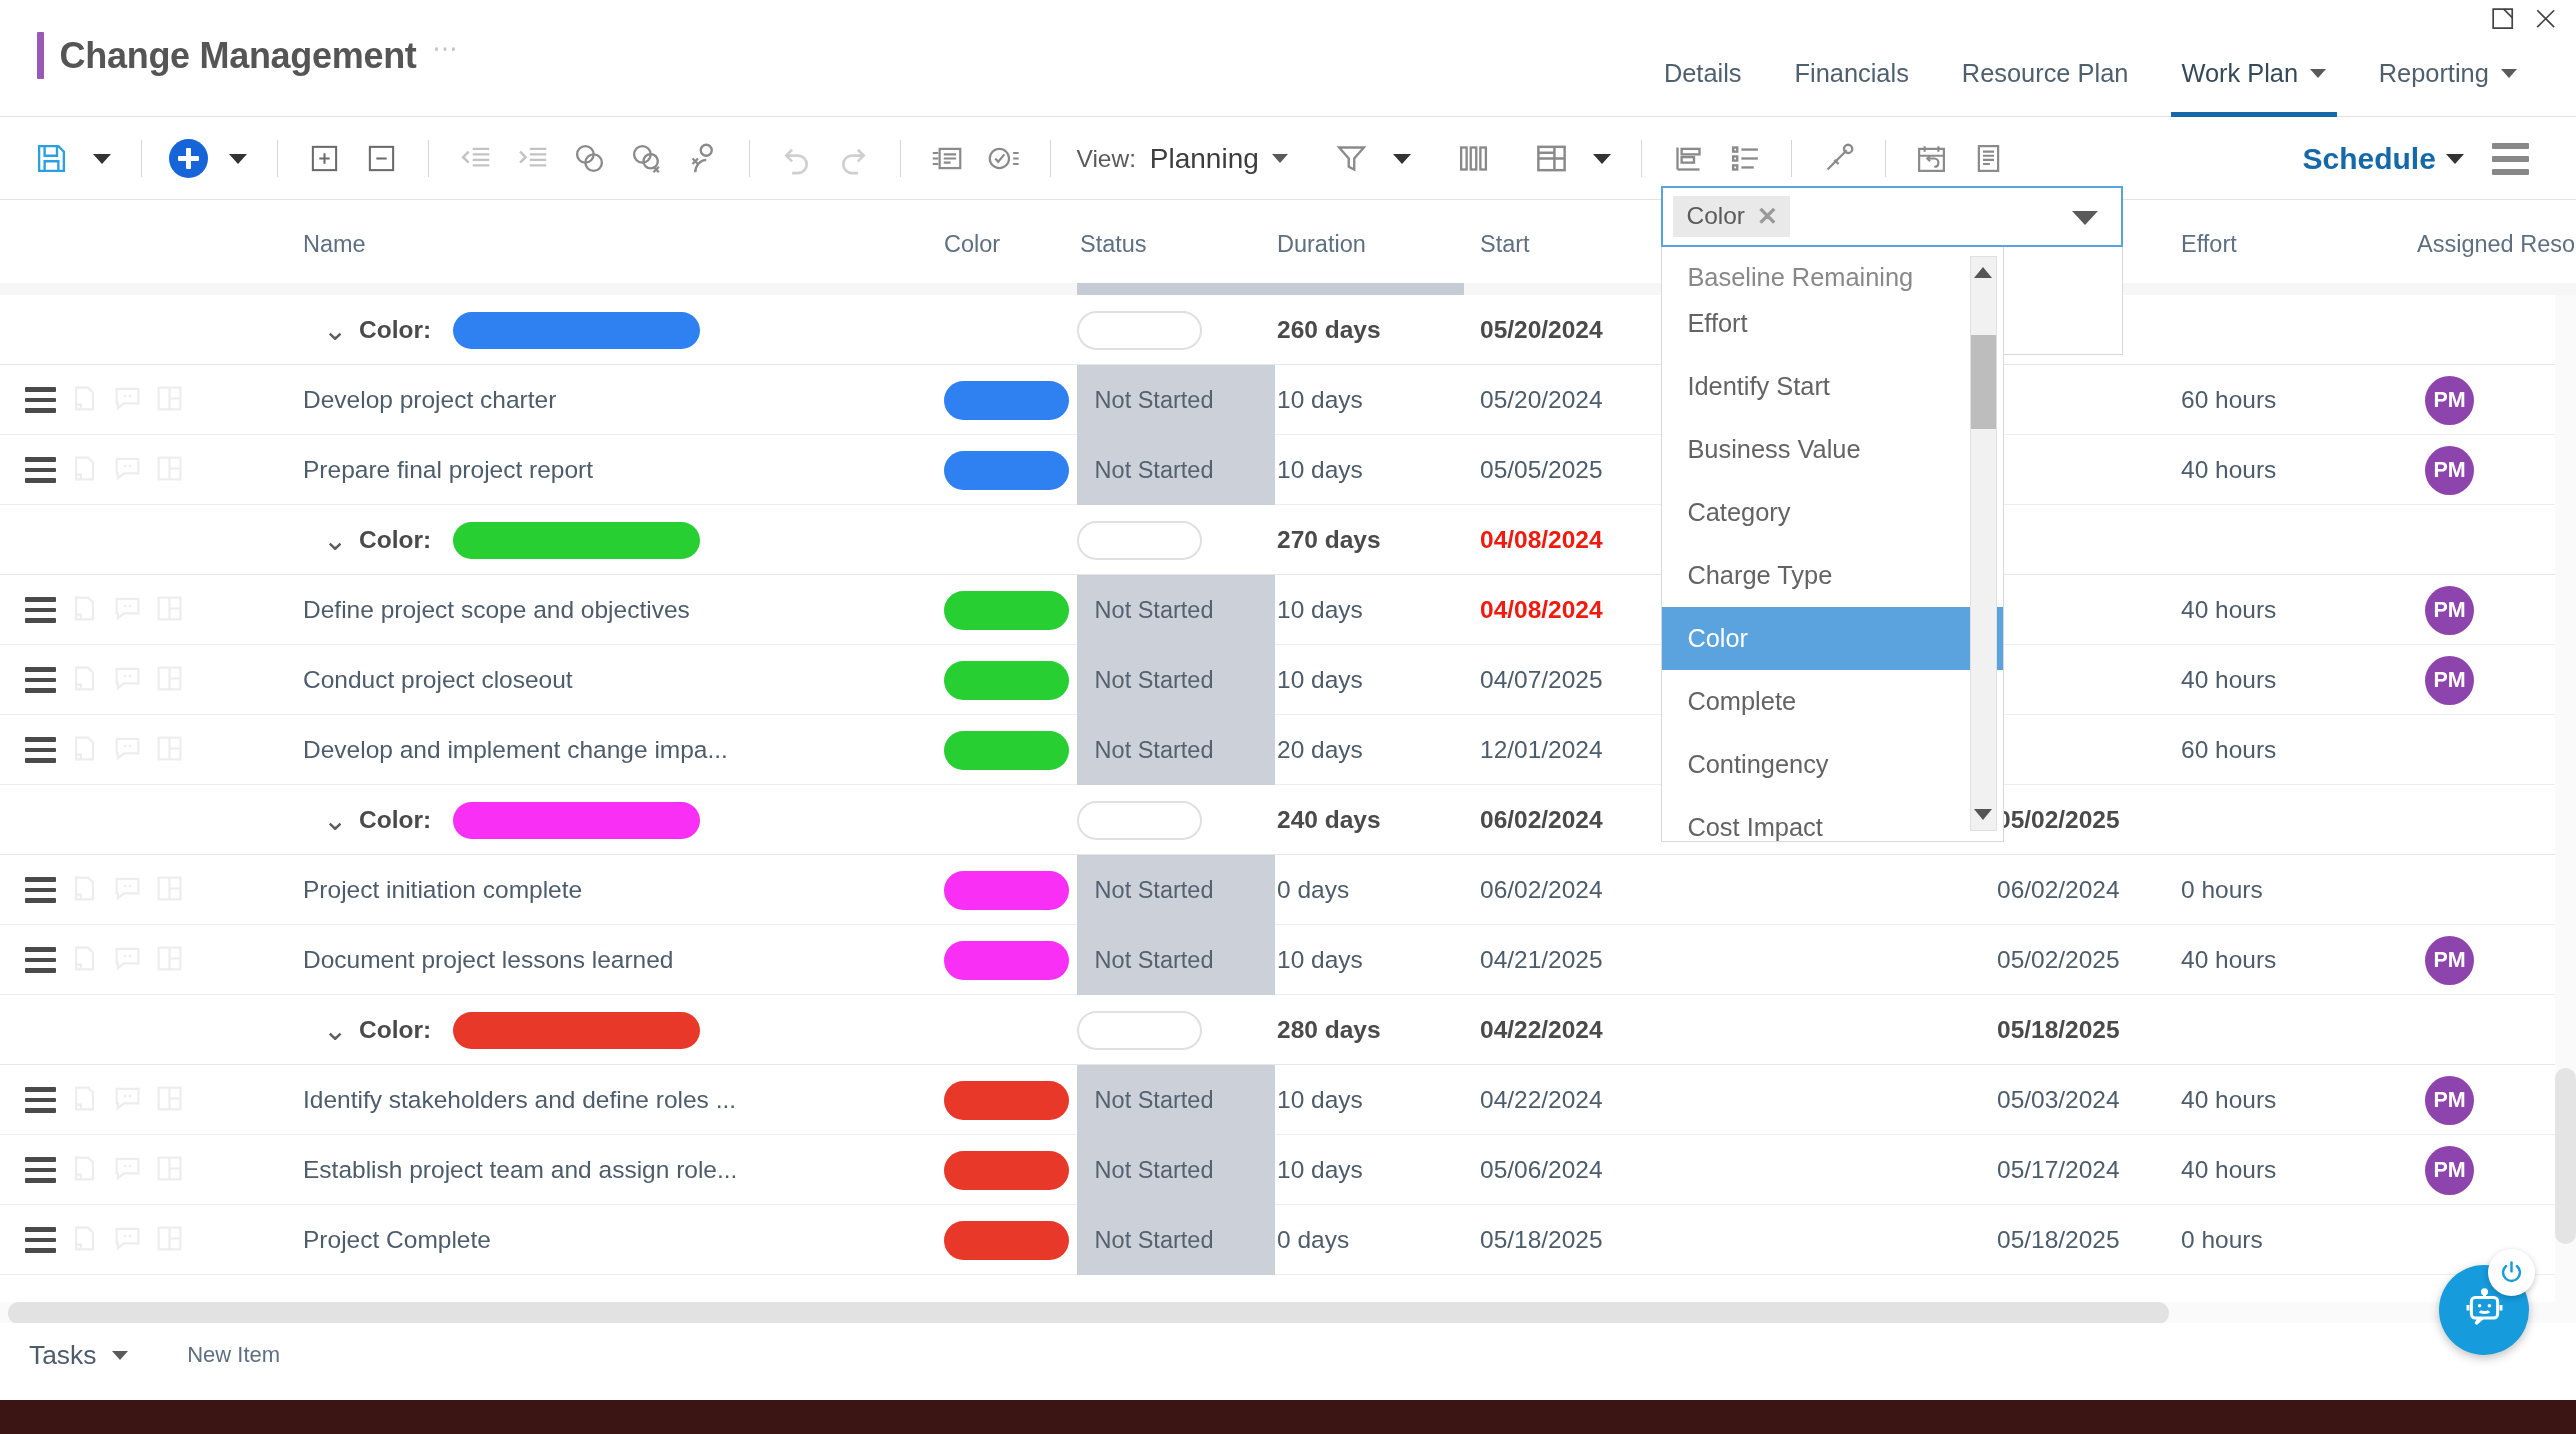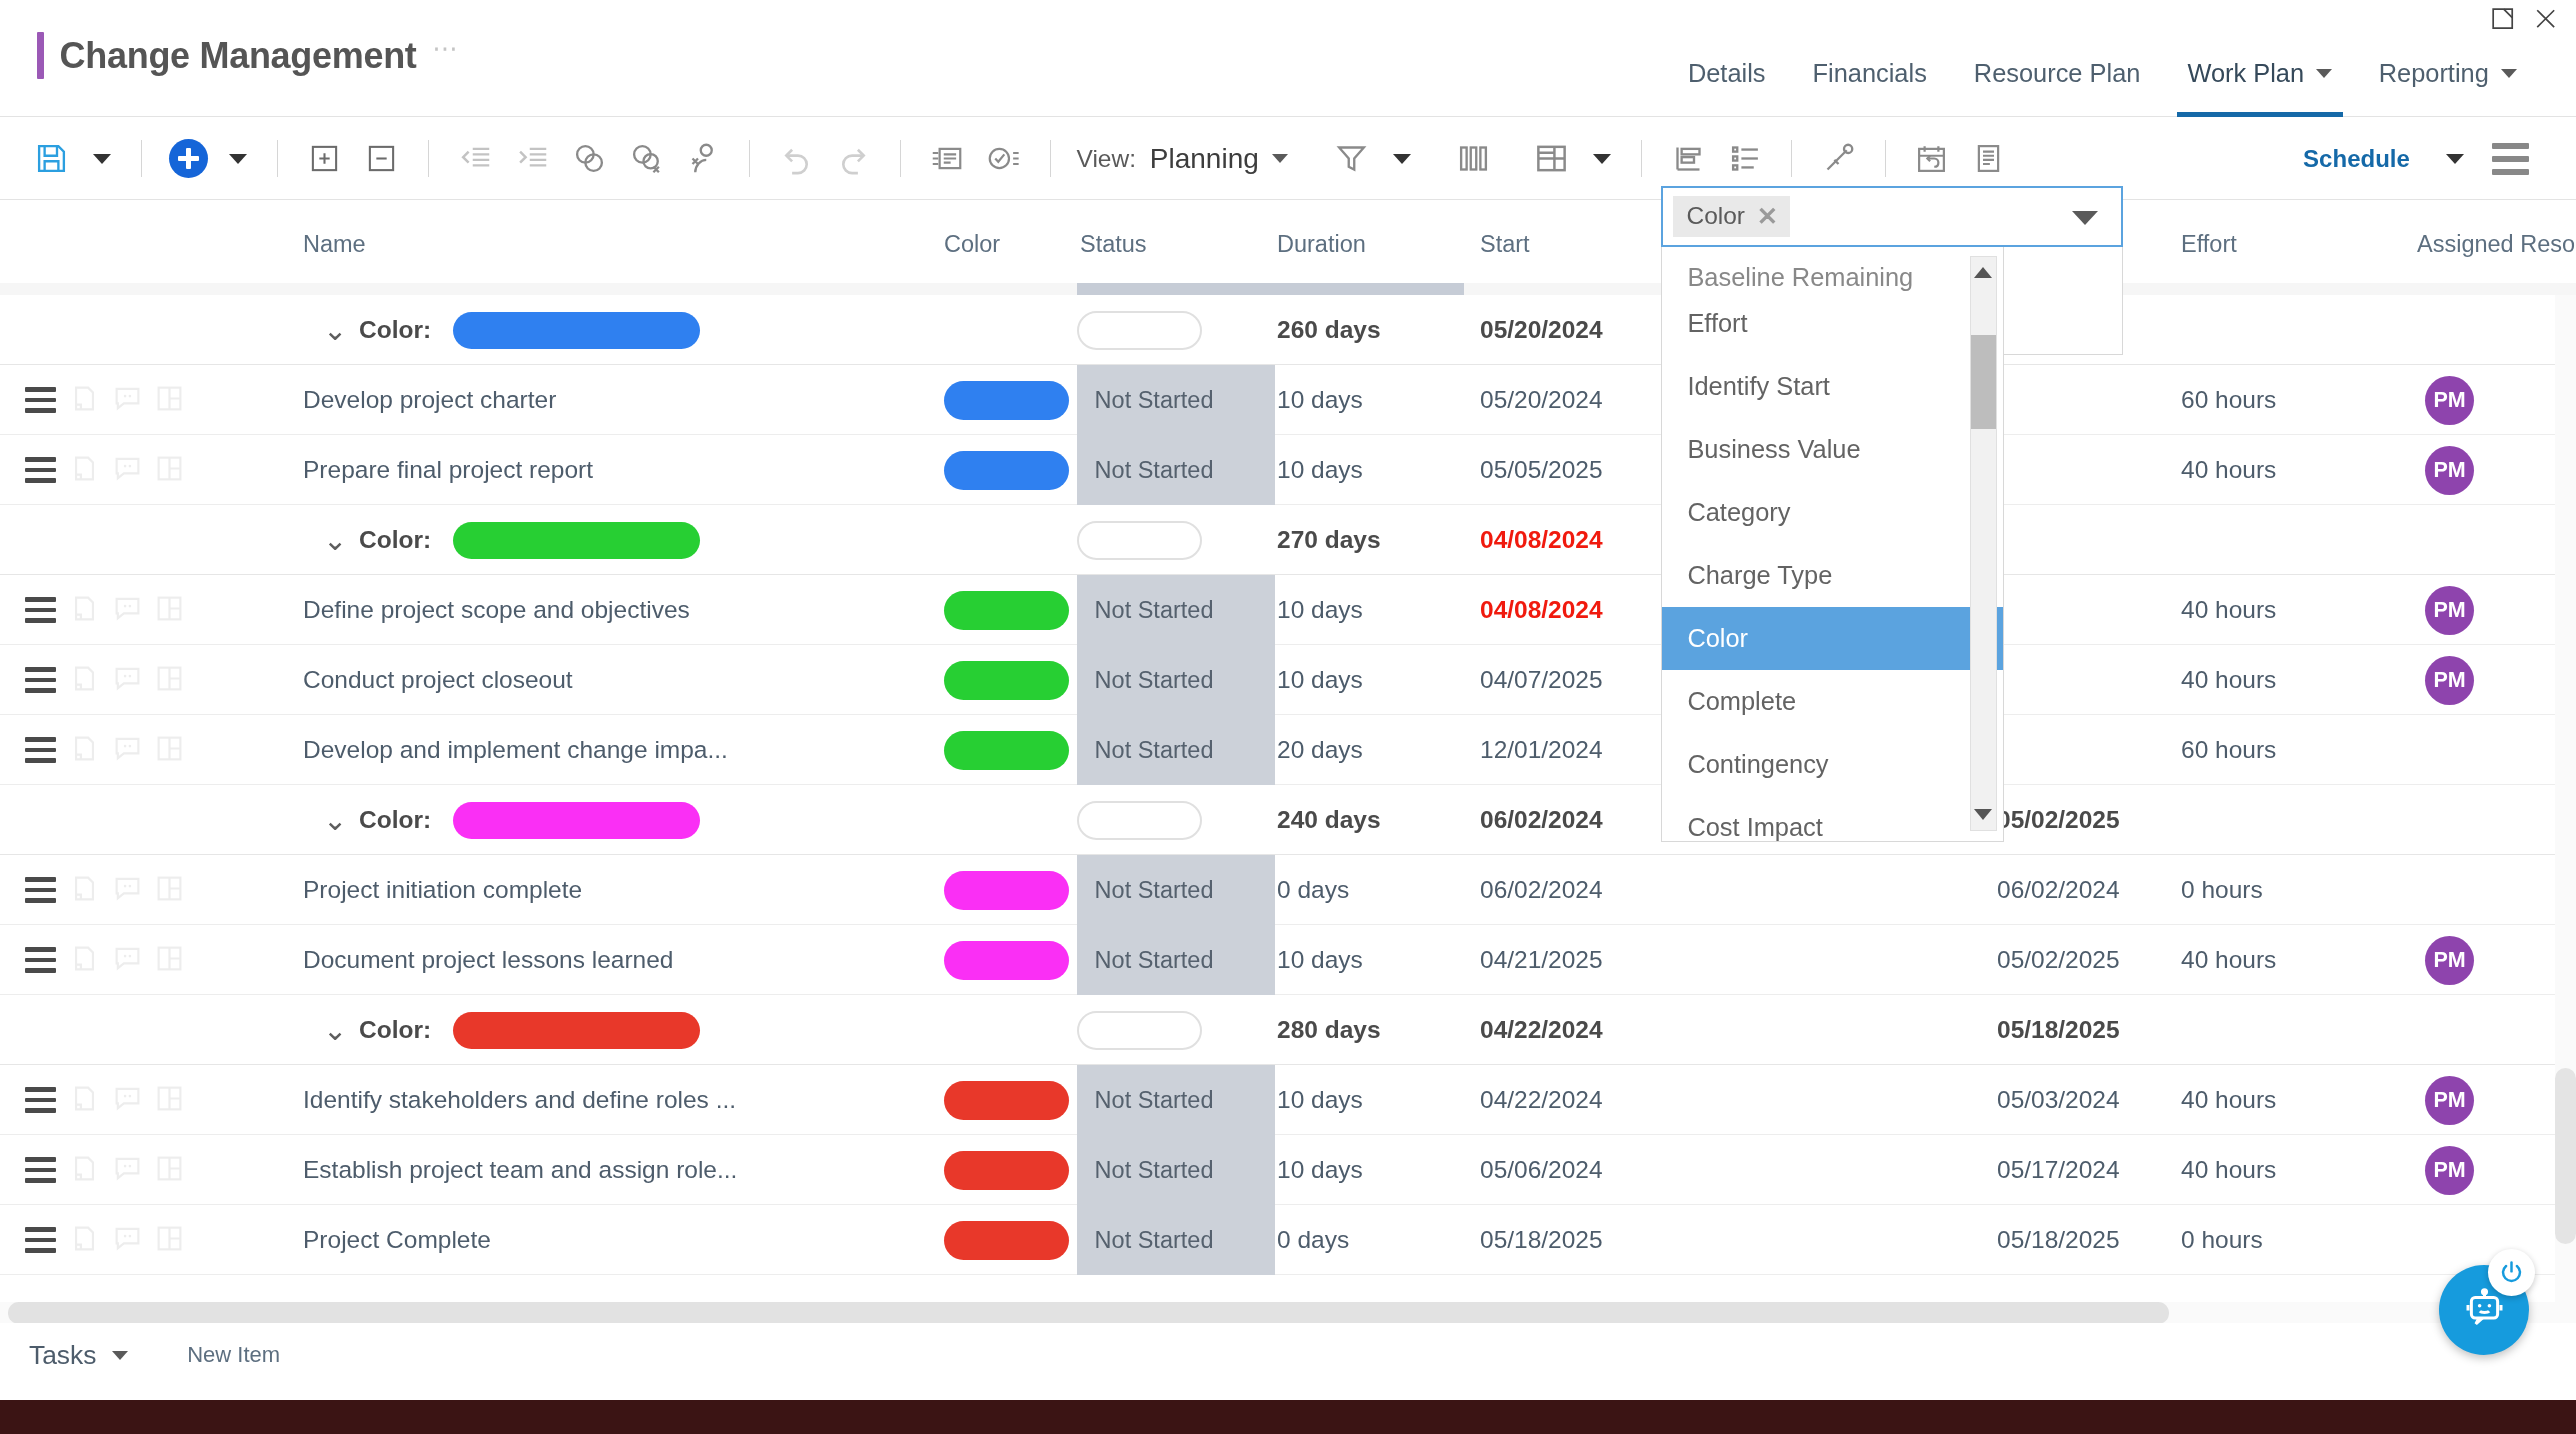--- a/index.html
+++ b/index.html
@@ -26,21 +26,21 @@
   }
   .accent-bar { width: 6.9px; height: 47px; background: #9b59b6; border-radius: 1px; }
   .proj-title {
     font-size: 36px; font-weight: bold; color: #555; letter-spacing: -0.3px;
     white-space: nowrap;
   }
   .title-dots { color: #c4c4c4; font-size: 25.4px; letter-spacing: 2px; line-height: 1; padding-bottom:13.7px;}
 
   
   .navtabs {
-    position: absolute; right: 37px; top: 31px; display: flex; align-items: flex-end; gap: 2px;
+    position: absolute; right: 37px; top: 31px; display: flex; align-items: flex-end; gap: 8px;
     height: 86px;
   }
   .navtab {
     position: relative; font-size: 25.4px; color: #4e5f6e; padding: 0 22.5px 29px 22.5px;
     white-space: nowrap; display:flex; align-items:center; gap:11.7px; cursor: pointer;
   }
   .navtab.active { color: #35495a; }
   .navtab.active::after {
     content: ""; position: absolute; left: 11.7px; right: 11.7px; bottom: 0; height: 4.9px; background: #1569a8;
   }
@@ -61,21 +61,21 @@
   .tb-caret i { width:0;height:0;border-left:9.8px solid transparent;border-right:9.8px solid transparent;border-top:10.8px solid #333; }
   .tb-sep { width: 1px; height: 37px; background: #d6d6d6; margin: 0 15.7px; flex: 0 0 auto; }
   .tb-label { font-size: 24.5px; color: #5a5a5a; margin: 0 9.8px 0 5.9px; white-space: nowrap; }
   .tb-select {
     display: flex; align-items: center; gap: 13.7px; font-size: 28px; color: #3d3d3d; cursor: pointer;
     margin-right: 5.9px; white-space: nowrap;
   }
   .tb-right {
     position: absolute; right: 29px; top: 0; height: 82px; display: flex; align-items: center; gap: 0;
   }
-  .sched-lbl { font-size: 24px; color: #1569a8; font-weight: 600; margin-right: 26px; white-space: nowrap; }
+  .sched-lbl { font-size: 30px; color: #1569a8; font-weight: 600; margin-right: 0; white-space: nowrap; }
   .hamburger { display:flex; flex-direction:column; gap:6.9px; padding: 0 17.6px; cursor:pointer;}
   .hamburger span { display:block; width: 37px; height: 5.9px; background: #888; border-radius: 1px; }
 
   .plus-circle {
     width: 39px; height: 39px; border-radius: 50%; background: #1565d8; position: relative;
   }
   .plus-circle::before, .plus-circle::after {
     content:""; position:absolute; background:#fff; border-radius:1px;
   }
   .plus-circle::before { left:50%; top:8.8px; width:4.9px; height:21.5px; margin-left:-2.4px; }

